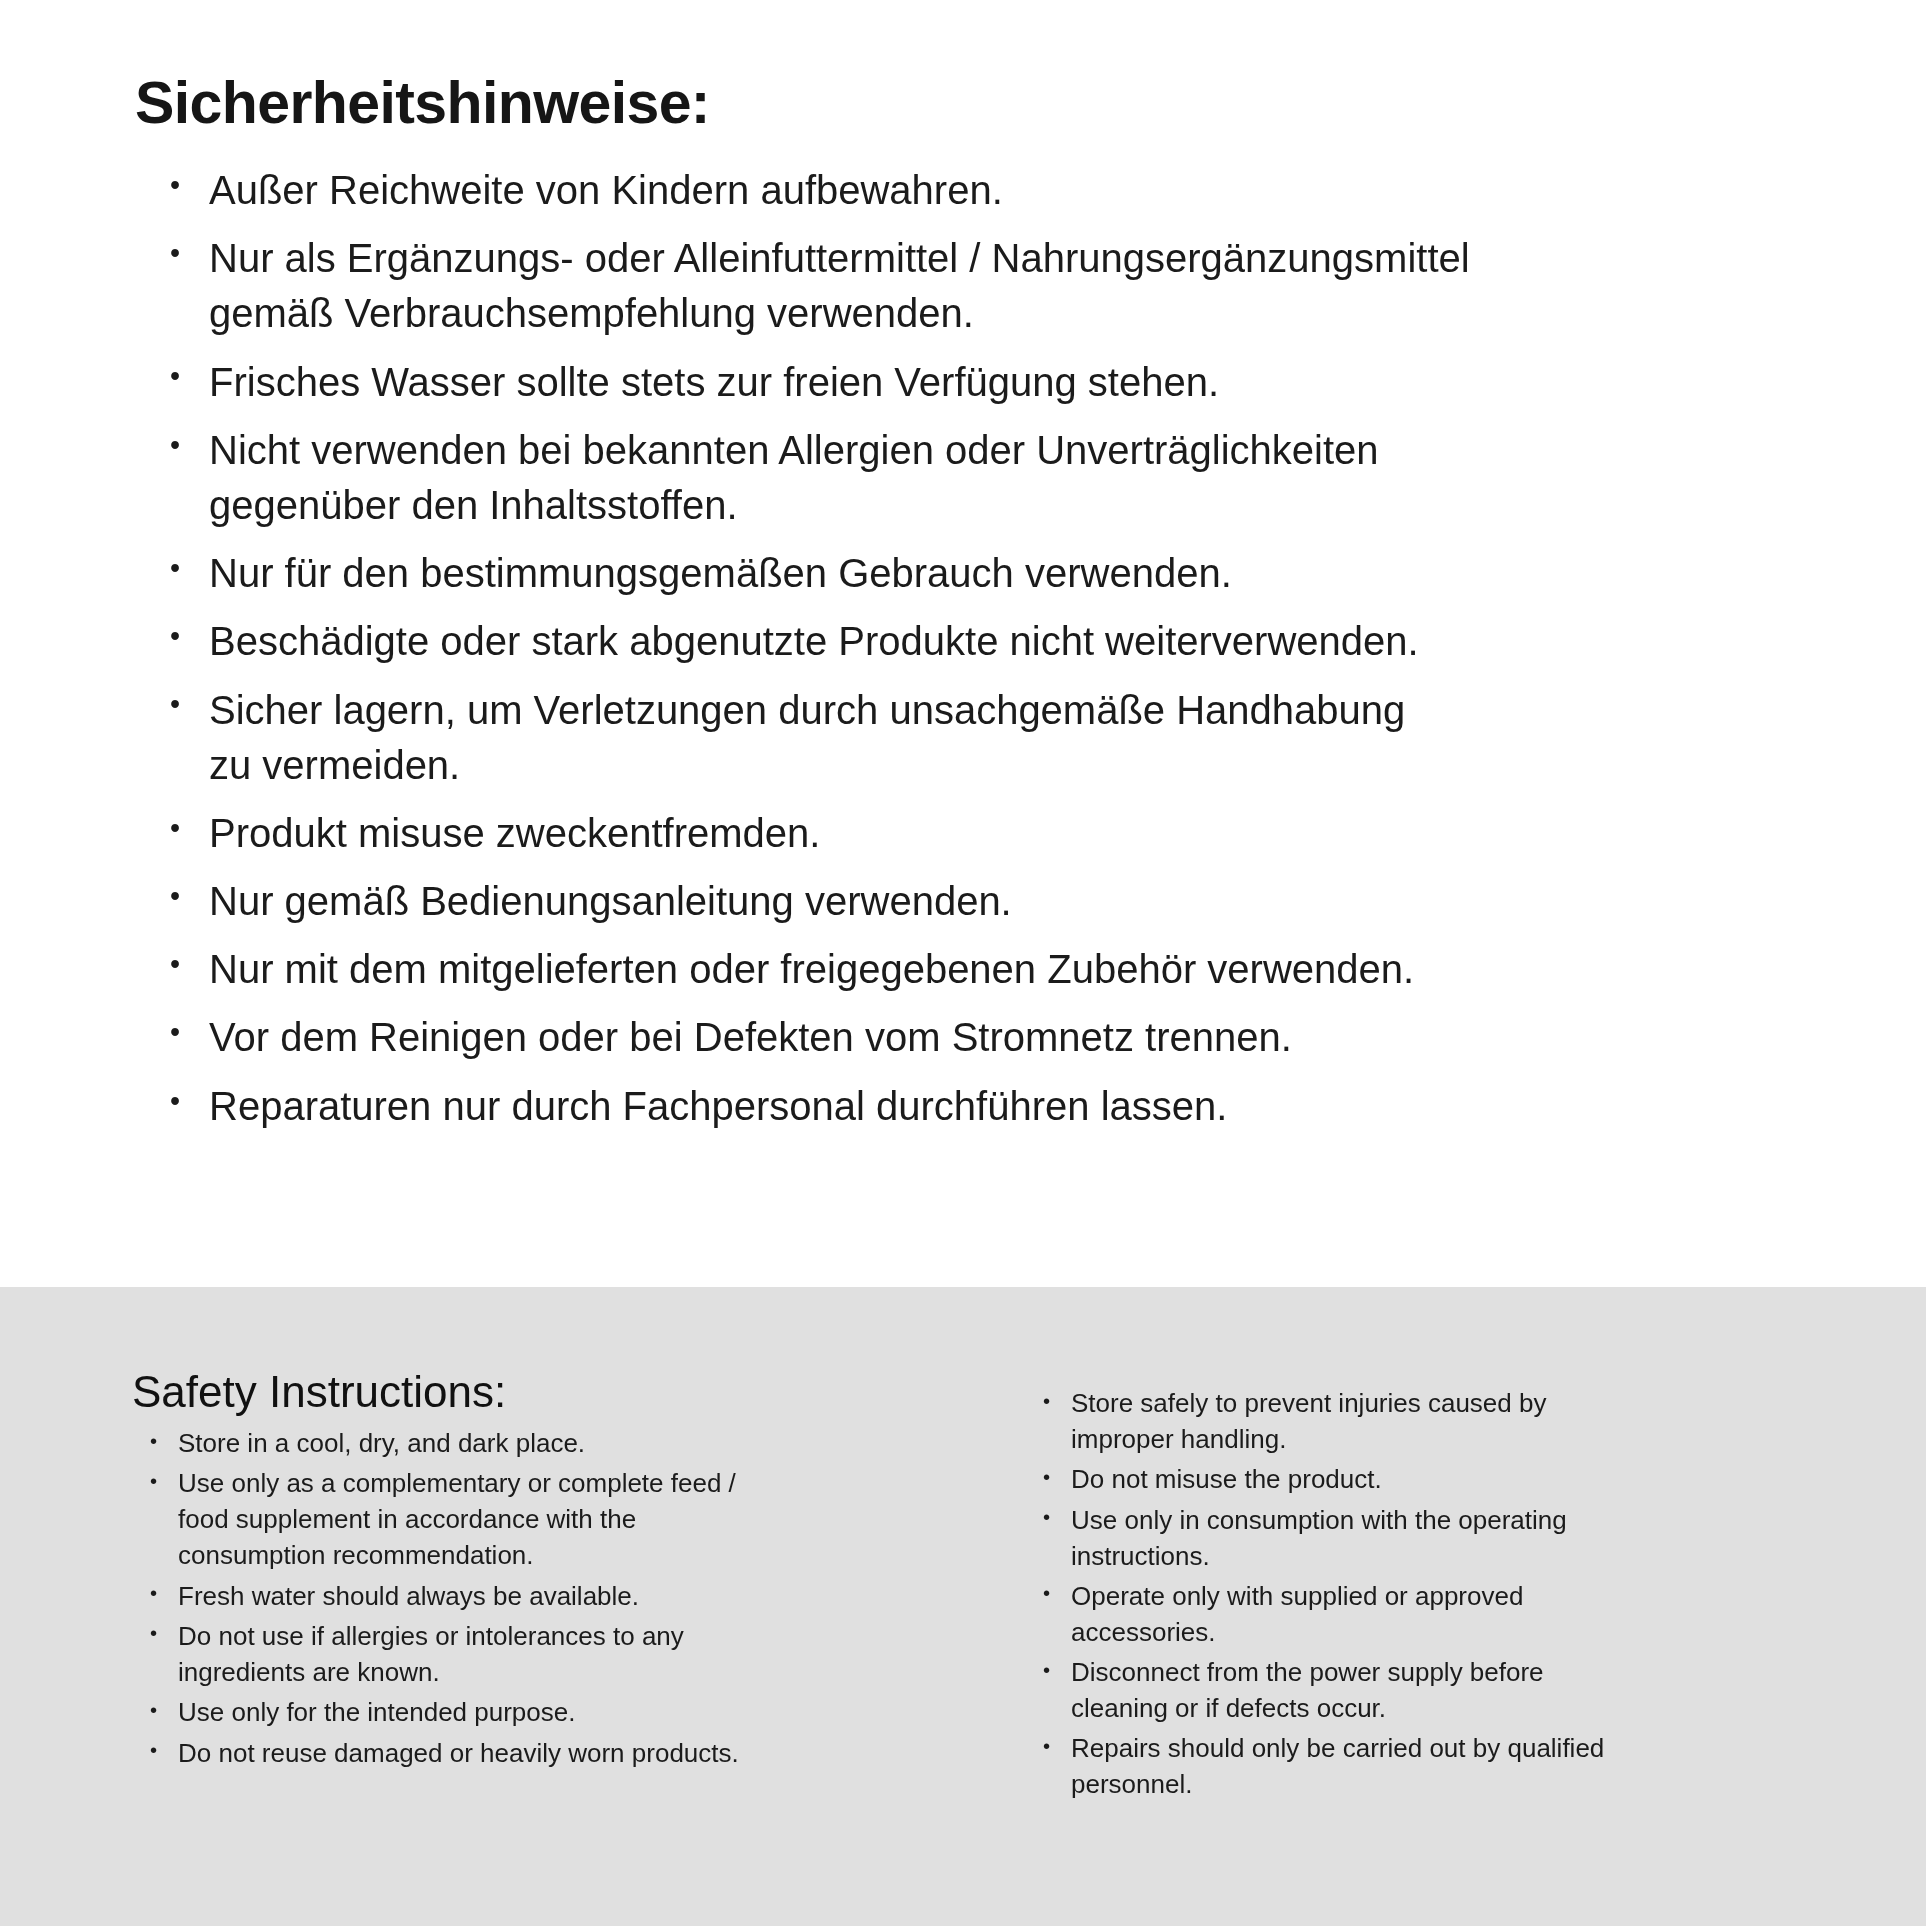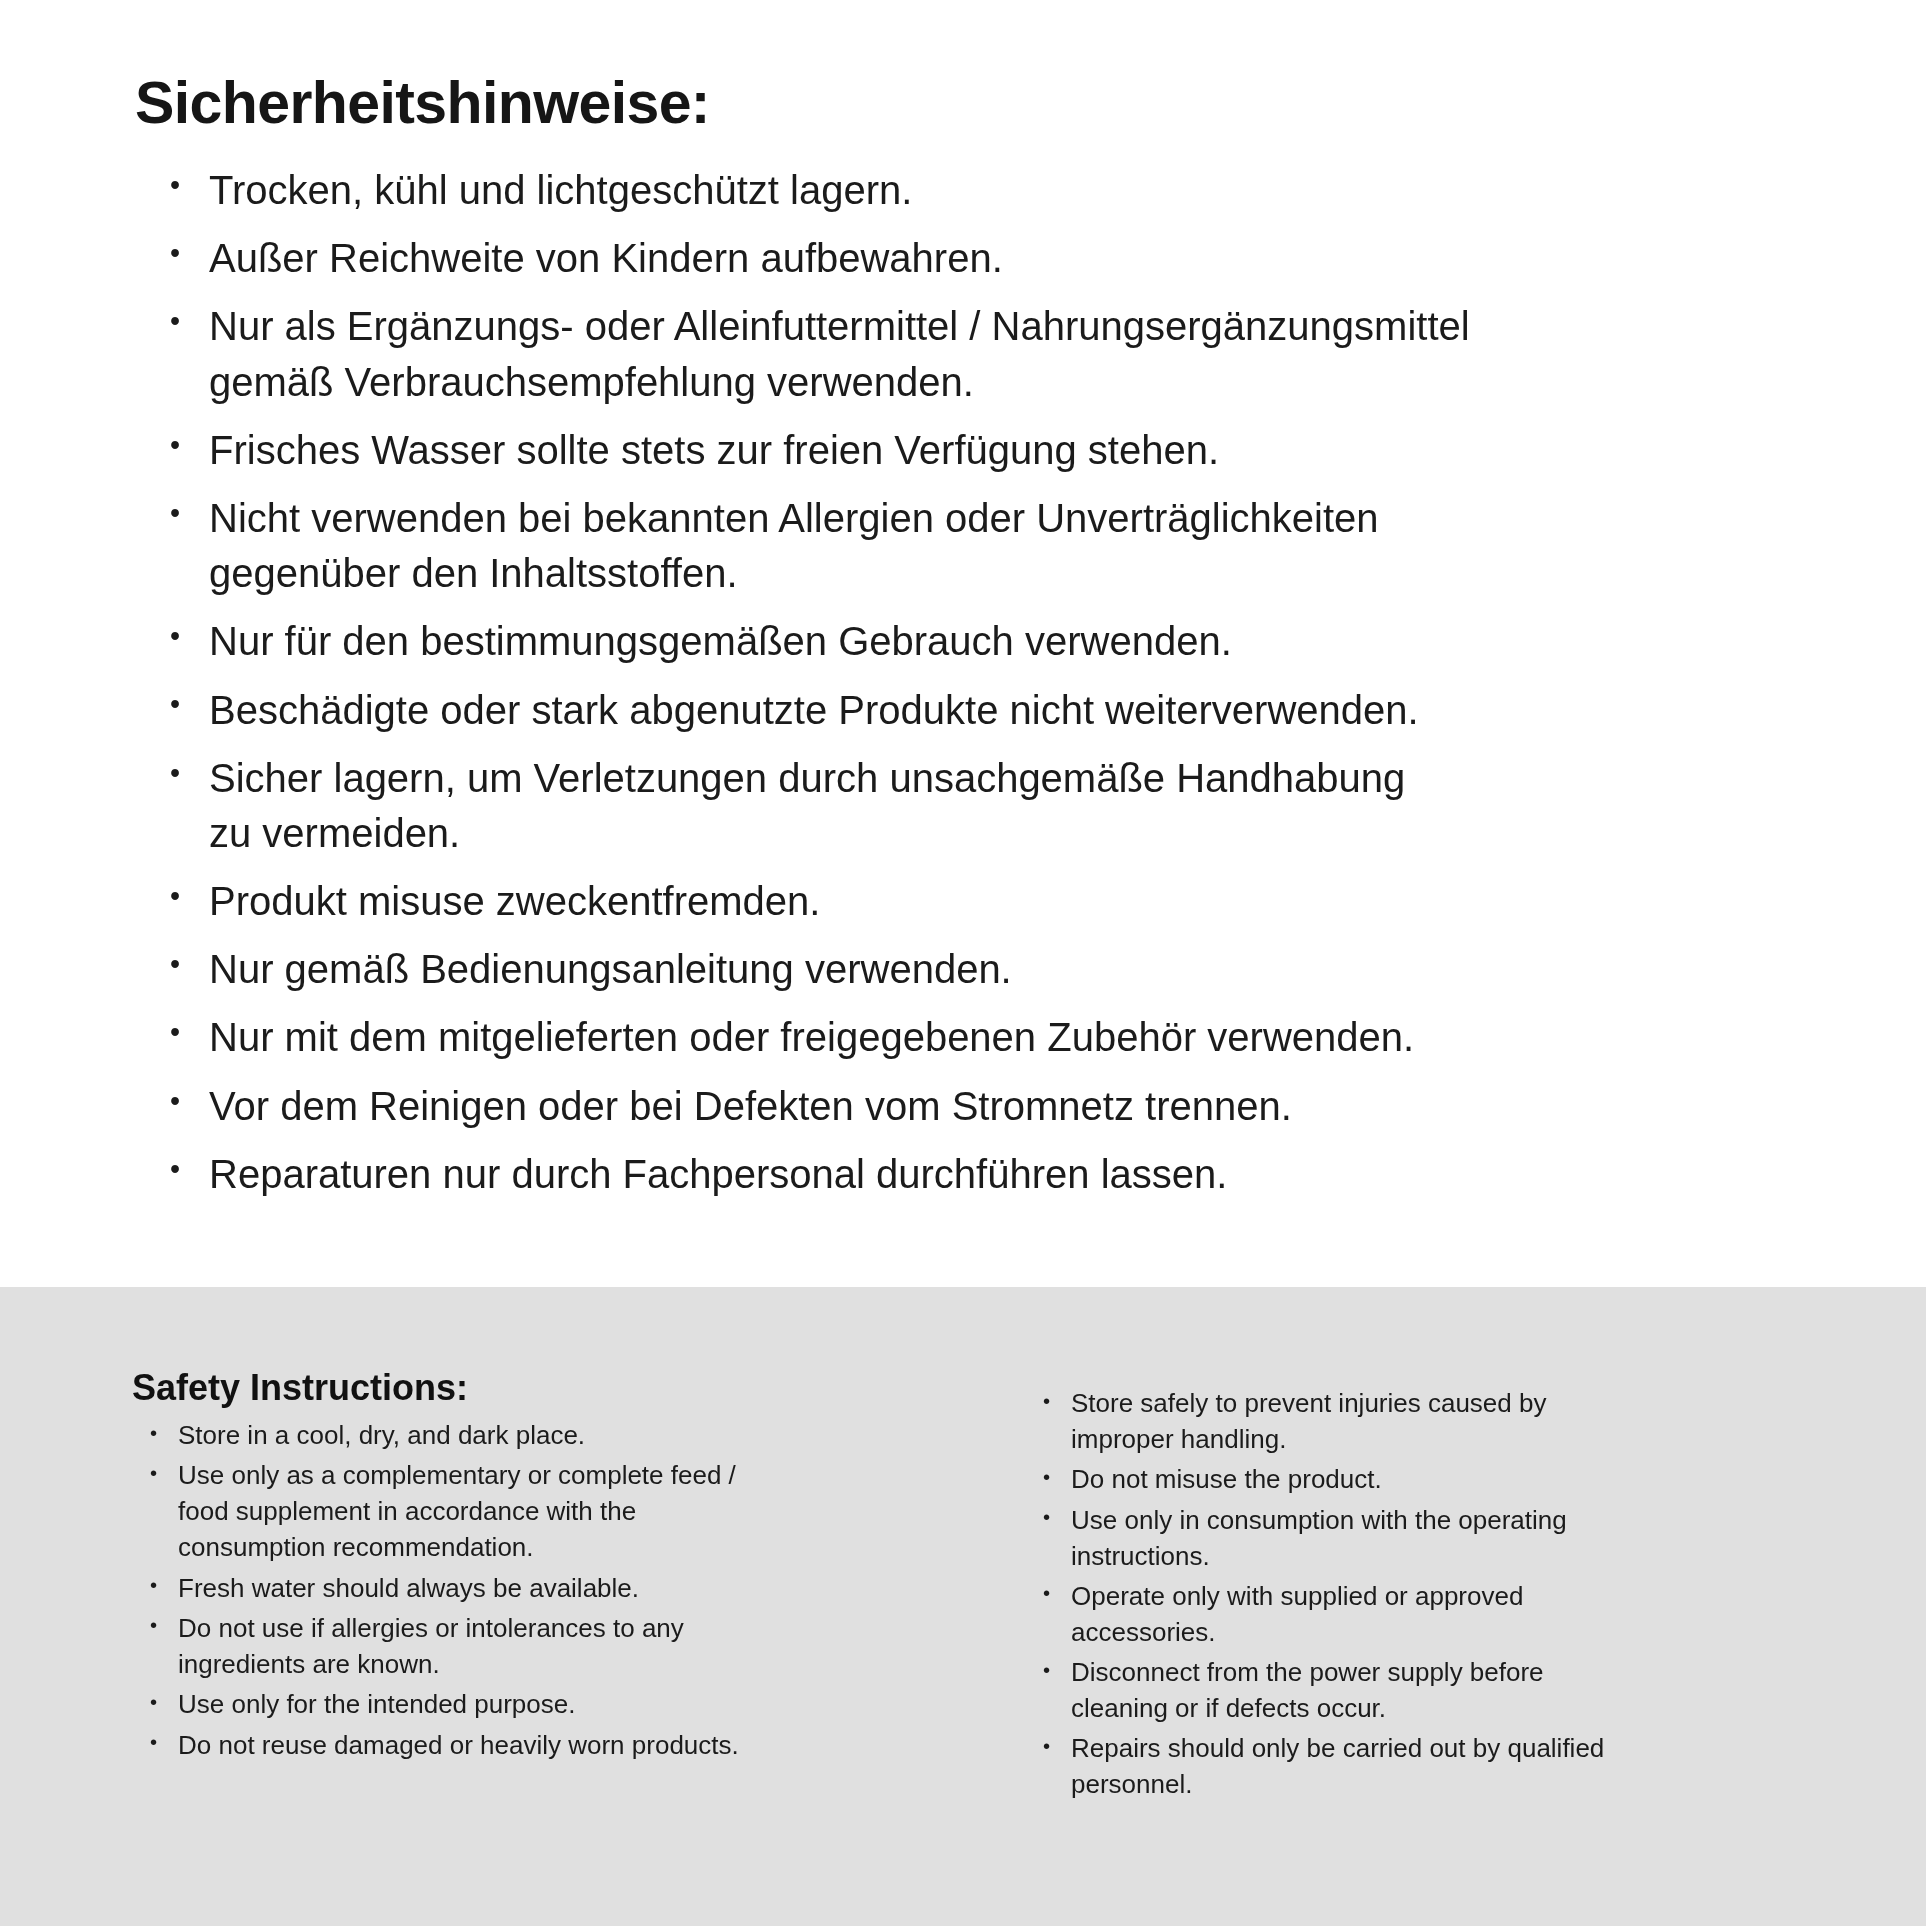--- a/index.html
+++ b/index.html
@@ -57,22 +57,22 @@
     top: 1287px; bottom: 0;
     background: #e0e0e0;
     box-sizing: border-box;
     padding: 80px 45px 0 132px;
     display: flex;
     gap: 29px;
   }
   .en-col-left { flex: none; width: 864px; }
   .en-col-right { flex: 1; margin-top: 19px; }
   .en-title {
-    font-size: 36px;
-    font-weight: 700;
+    font-size: 44px;
+    font-weight: 400;
     margin: 0 0 9px 0;
     color: #111111;
   }
   .en-list {
     list-style: none;
     margin: 0;
     padding: 0;
   }
   .en-list li {
     position: relative;
@@ -91,21 +91,20 @@
   }
 </style>
 </head>
 <body>
 
 <div class="canvas">
 
   <section class="de-section">
     <h1 class="de-title">Sicherheitshinweise:</h1>
     <ul class="de-list">
-      <li>Trocken, kühl und lichtgeschützt lagern.</li>
       <li>Außer Reichweite von Kindern aufbewahren.</li>
       <li>Nur als Ergänzungs- oder Alleinfuttermittel / Nahrungsergänzungsmittel
 gemäß Verbrauchsempfehlung verwenden.</li>
       <li>Frisches Wasser sollte stets zur freien Verfügung stehen.</li>
       <li>Nicht verwenden bei bekannten Allergien oder Unverträglichkeiten
 gegenüber den Inhaltsstoffen.</li>
       <li>Nur für den bestimmungsgemäßen Gebrauch verwenden.</li>
       <li>Beschädigte oder stark abgenutzte Produkte nicht weiterverwenden.</li>
       <li>Sicher lagern, um Verletzungen durch unsachgemäße Handhabung
 zu vermeiden.</li>

